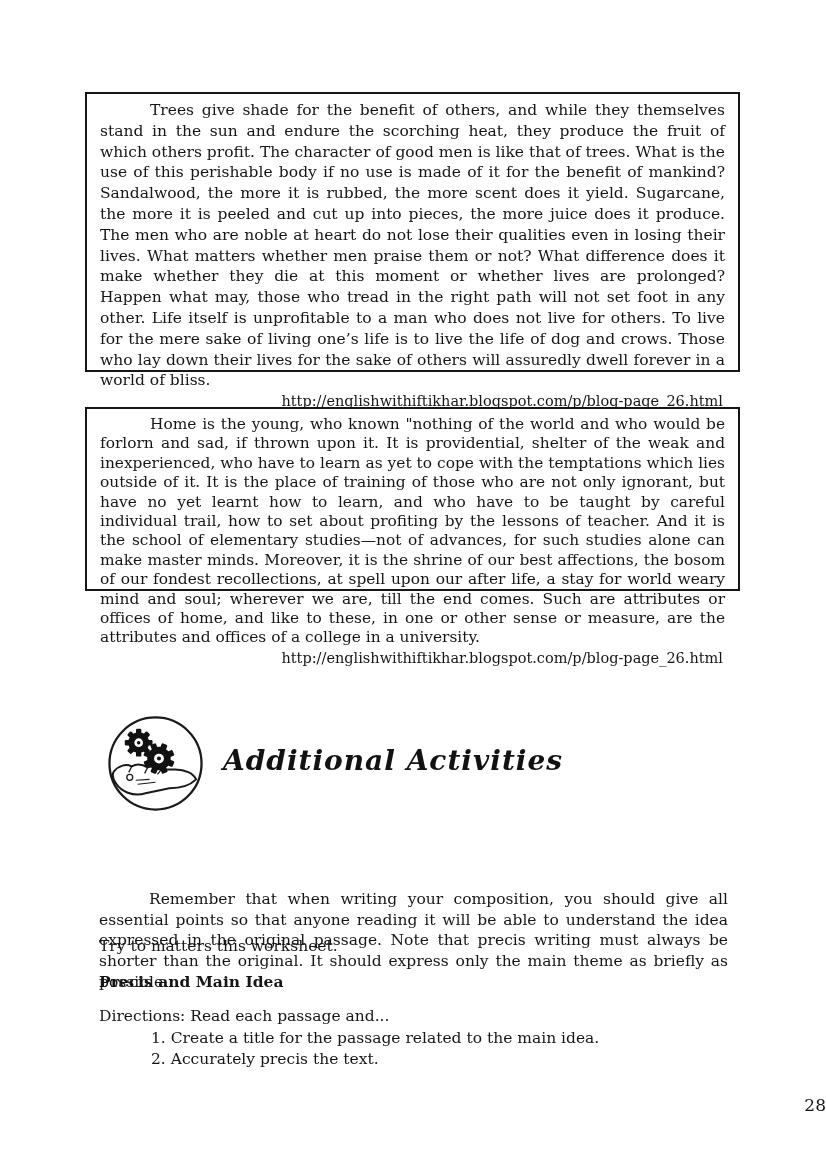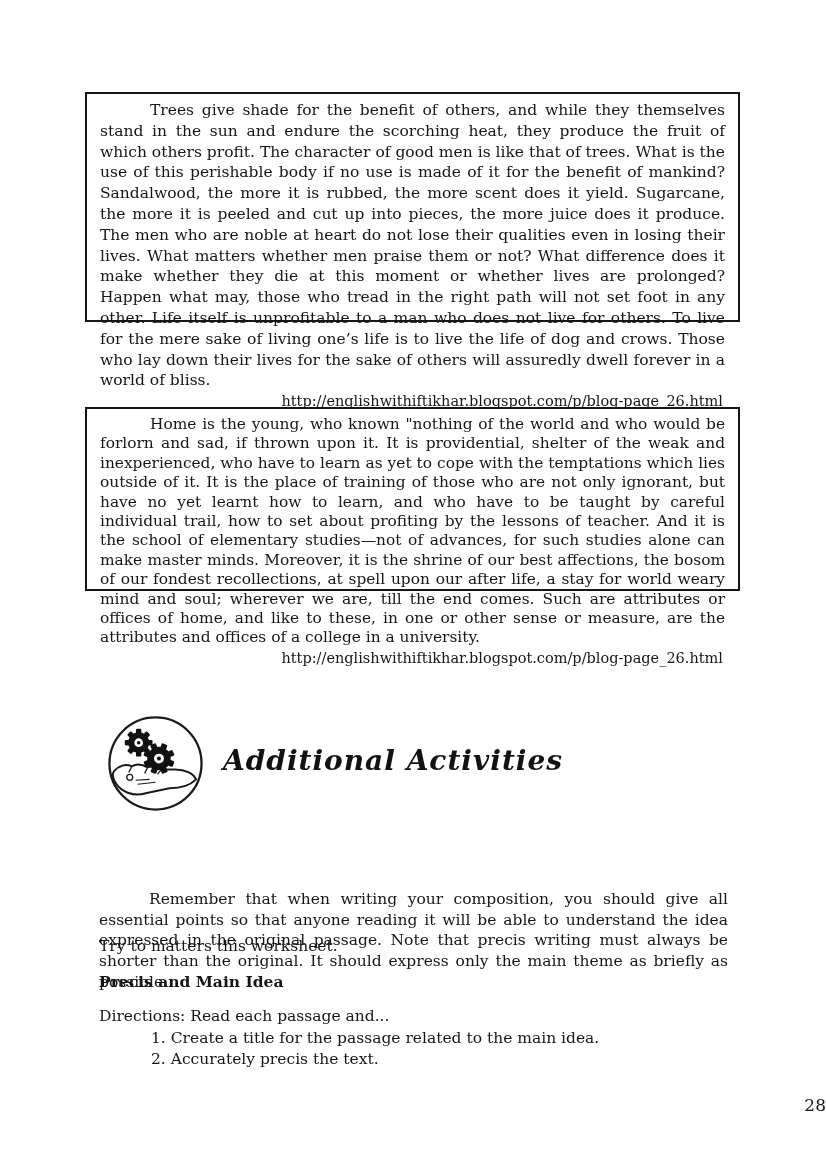--- a/index.html
+++ b/index.html
@@ -14,21 +14,21 @@
     overflow: hidden;
   }
   .passage-box {
     position: absolute;
     left: 85px;
     width: 655px;
     border: 2px solid #161616;
     background: #ffffff;
     padding: 6px 13px 4px 13px;
   }
-  .box1 { top: 92px; height: 230px; }
+  .box1 { top: 92px; height: 280px; }
   .box2 { top: 407px; height: 184px; }
   .passage-text {
     text-align: justify;
     text-indent: 50px;
   }
   .box1 .passage-text { font-size: 15.5px; line-height: 20.8px; }
   .box2 .passage-text { font-size: 15.4px; line-height: 19.4px; }
   .source-url {
     text-align: right;
     font-size: 14.5px;

